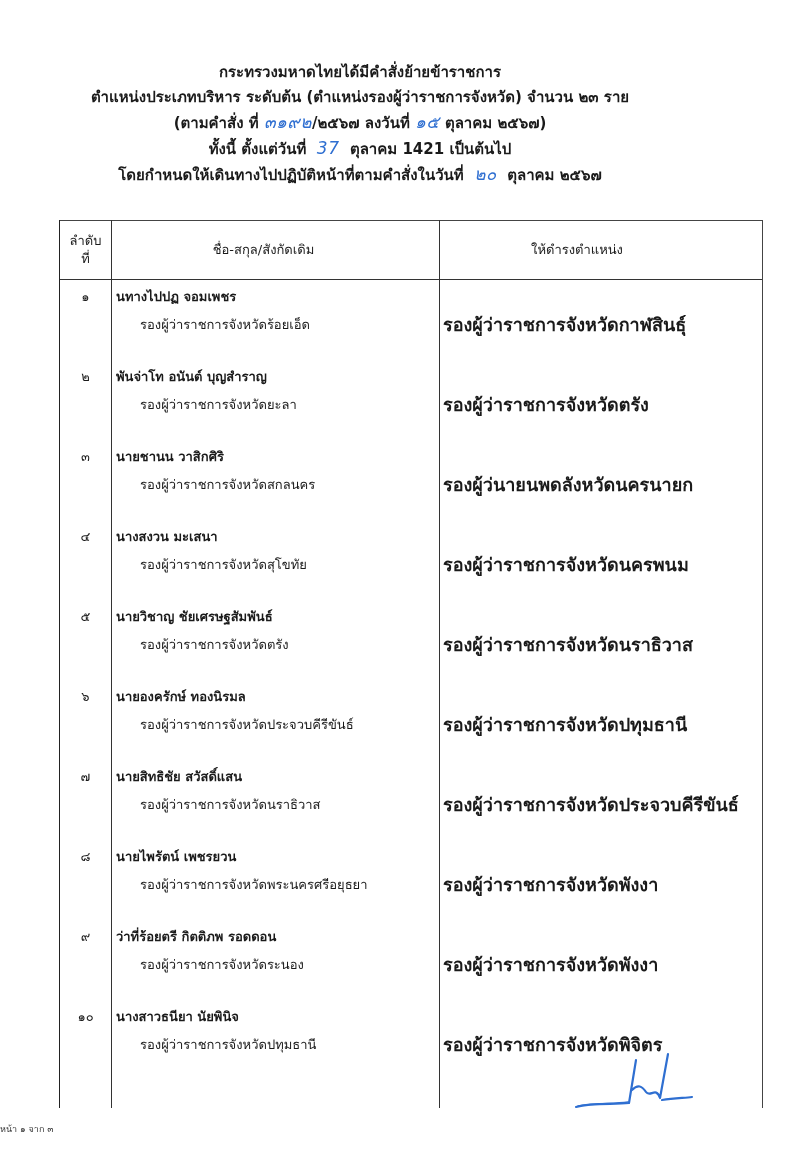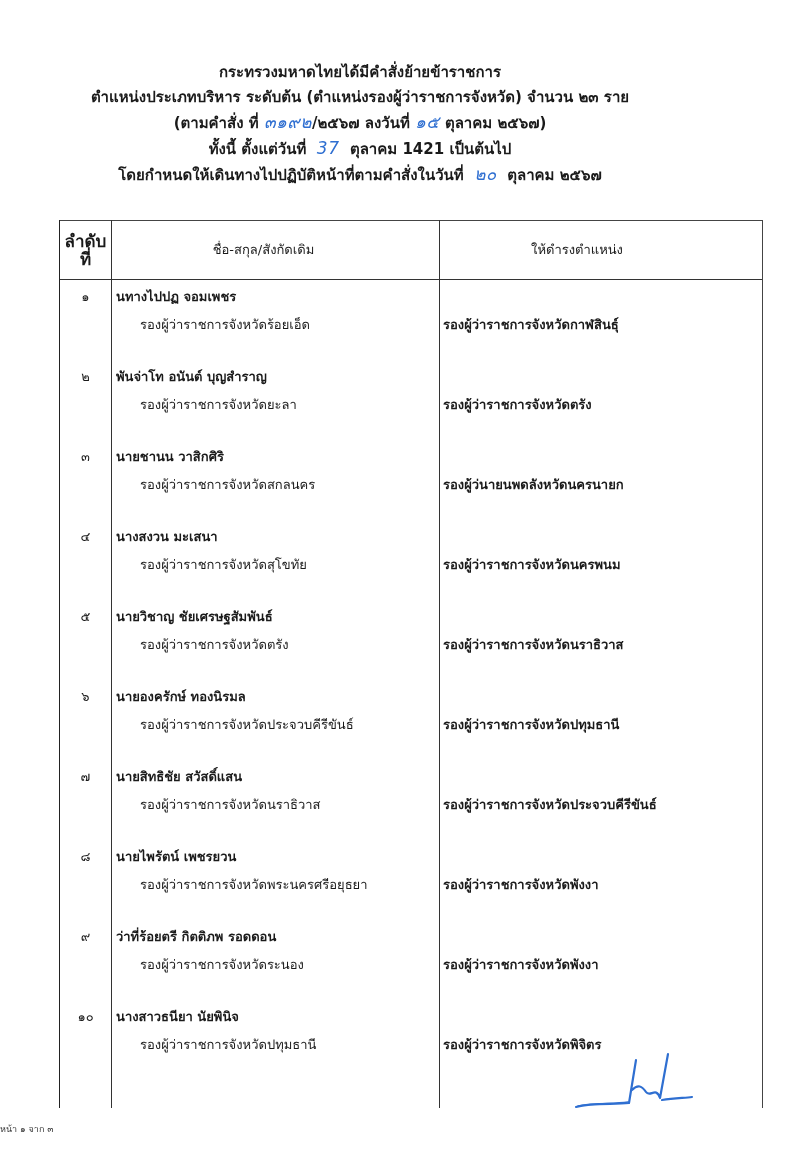--- a/index.html
+++ b/index.html
@@ -63,21 +63,21 @@
     top: 0;
     height: 59px;
     display: flex;
     align-items: center;
     justify-content: center;
     font-size: 13px;
     font-weight: bold;
     text-align: center;
     line-height: 18px;
   }
-  .th-no { left: 0; width: 51px; font-weight: bold; font-size: 17px; }
+  .th-no { left: 0; width: 51px; font-weight: normal; font-size: 13px; }
   .th-name { left: 40px; width: 327px; font-weight: normal; }
   .th-pos { left: 356px; width: 322px; font-weight: normal; }
   .row {
     position: absolute;
     left: 0;
     width: 702px;
     height: 80px;
   }
   .row .no {
     position: absolute;
@@ -97,21 +97,21 @@
   .row .old-pos {
     position: absolute;
     left: 80px; top: 28px;
     font-size: 13px;
     line-height: 20px;
     white-space: nowrap;
   }
   .row .new-pos {
     position: absolute;
     left: 383px; top: 28px;
-    font-size: 13px;
+    font-size: 18px;
     font-weight: bold;
     line-height: 20px;
     white-space: nowrap;
   }
   .signature {
     position: absolute;
     left: 574px;
     top: 1050px;
     width: 120px;
     height: 60px;

